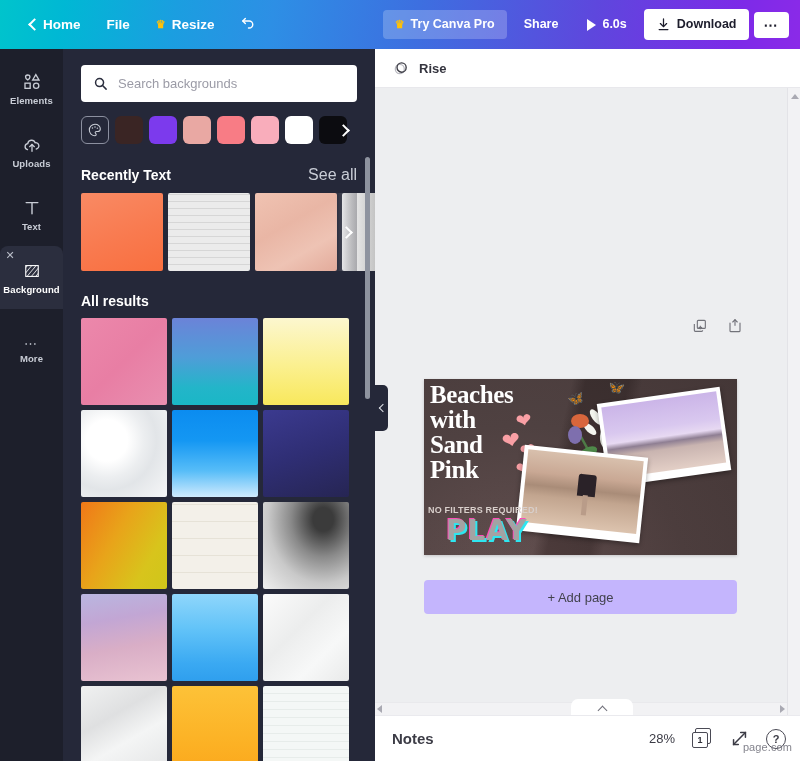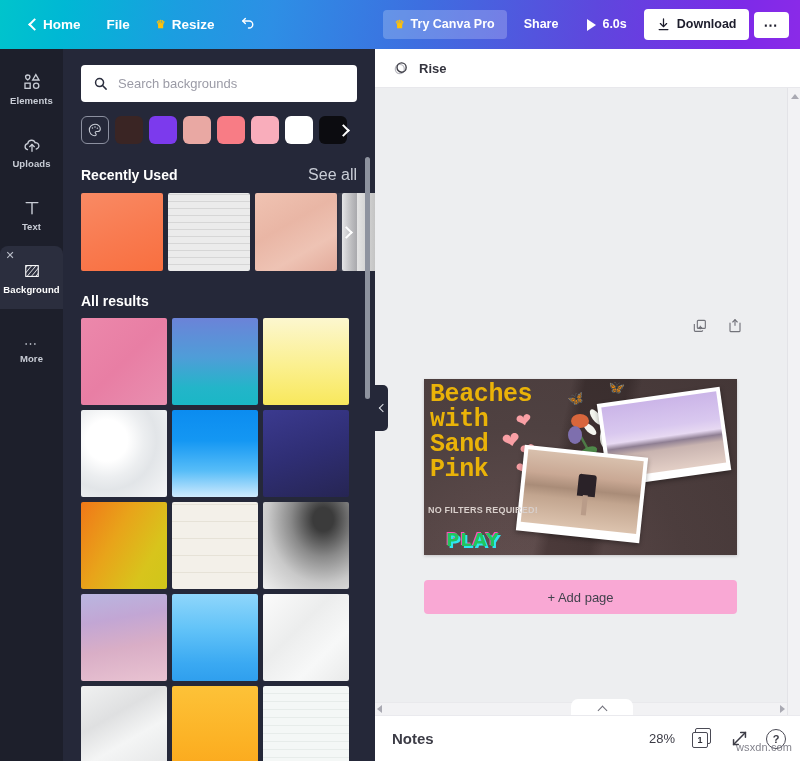--- a/index.html
+++ b/index.html
@@ -175,34 +175,33 @@
   }
   
   .design-bg {
     position:absolute; inset:0;
     background:
       linear-gradient(103deg,rgba(255,255,255,.05) 0 42%,rgba(0,0,0,.12) 46% 58%,rgba(255,255,255,.03) 62% 100%),
       radial-gradient(ellipse at 30% 120%, #5c4747 0%, #463737 55%, #3e3131 100%);
   }
   .dz-title {
     position:absolute; left:6px; top:3px; width:135px;
-    font-family:Liberation Mono, monospace; font-weight:bold;
-    color:#eab308; font-size:25px; line-height:25px; letter-spacing:-.4px;
+    font-family:Liberation Serif, serif; font-weight:bold;
+    color:#ffffff; font-size:25px; line-height:25px; letter-spacing:-.4px;
   }
   .dz-sub {
     position:absolute; left:4px; top:126px;
     font-family:"Liberation Sans", sans-serif; font-weight:bold;
     color:#d8cfcb; font-size:9px; letter-spacing:.2px;
   }
   .dz-play {
     position:absolute; left:22px; top:135px;
-    font-family:"DejaVu Sans", sans-serif; font-weight:bold; font-size:18px;
-    color:#22c55e; letter-spacing:1px;
+    font-family:"DejaVu Sans", sans-serif; font-weight:bold; font-size:28px;
+    color:#a3a3a3; letter-spacing:1px;
     text-shadow:2px 2px 0 #2ee6f0, -1px -1px 0 #ff4db8;
-    margin-top:15px;
   }
   .heart {
     position:absolute; color:#f9a0a5; font-size:19px; line-height:19px;
     transform:rotate(-12deg);
   }
   .bfly { position:absolute; font-size:13px; line-height:13px; }
   .flower {
     position:absolute; left:142px; top:16px; width:72px; height:100px;
   }
   .photo { position:absolute; overflow:hidden; background:#fff; box-shadow:0 2px 5px rgba(0,0,0,.35); }
@@ -226,21 +225,21 @@
   .photo-b .fig {
     position:absolute; left:46%; top:26%; width:18px; height:22px;
     background:#2a2228; border-radius:3px 3px 0 0;
   }
   .photo-b .fig::after{
     content:""; position:absolute; left:6px; top:21px; width:5px; height:20px; background:#b99c89;
   }
 
   .addpage {
     position:absolute; left:49px; top:492px; width:313px; height:34px;
-    background:#f9a8d4; border-radius:4px; display:flex; align-items:center;
+    background:#c4b5fd; border-radius:4px; display:flex; align-items:center;
     justify-content:center; color:#42424d; font-size:13px; cursor:pointer;
   }
 
   
   .vsb {
     position:absolute; right:0; top:39px; width:13px; height:673px;
     background:#f2f2f4; border-left:1px solid #e3e3e7;
   }
   .vsb .arw { position:absolute; left:0; width:13px; height:13px; display:flex;align-items:center;justify-content:center; cursor:pointer;}
   .vsb .arw.up { top:2px; }
@@ -428,21 +427,21 @@
         <div class="sw" style="background:#f87c85"></div>
         <div class="sw" style="background:#f9adbb"></div>
         <div class="sw" style="background:#ffffff"></div>
         <div class="sw" style="background:#0c0c10"></div>
         <div class="sw-next">
           <span class="chev-r"></span>
         </div>
       </div>
 
       <div class="sec-head">
-        <span class="sec-title">Recently Used</span>
+        <span class="sec-title">Recently Text</span>
         <span class="sec-link">See all</span>
       </div>
 
       <div class="recent-row">
         <div class="thumb" style="background:linear-gradient(160deg,#f98a64 0%,#f97a4f 55%,#f96f3f 100%)"></div>
         <div class="thumb" style="background:repeating-linear-gradient(0deg,#ebebeb 0 6px,#d6d6d6 6px 7px),repeating-linear-gradient(90deg,#fff 0 18px,#cfcfcf 18px 19px)"></div>
         <div class="thumb" style="background:linear-gradient(150deg,#f0c3b2 0%,#e9b6a5 40%,#eec3b4 70%,#e3ab9b 100%)"></div>
         <div class="thumb" style="background:linear-gradient(90deg,#ffffff 0%,#bdbdbd 45%,#7e7e7e 100%)"></div>
         <div class="recent-arrow">
           <span class="chev-r"></span>
@@ -590,15 +589,15 @@
         </span>
         <svg class="sb-ic" viewBox="0 0 24 24" fill="none" stroke="#3c3c46" stroke-width="1.9" stroke-linecap="round">
           <line x1="4.5" y1="19.5" x2="19.5" y2="4.5"></line>
           <polyline points="13.5,4.5 19.5,4.5 19.5,10.5"></polyline>
           <polyline points="10.5,19.5 4.5,19.5 4.5,13.5"></polyline>
         </svg>
         <span class="help">?</span>
       </div>
     </div>
 
-    <div class="watermark">wsxdn.com</div>
+    <div class="watermark">page.com</div>
   </div>
 </div>
 
 </body></html>

